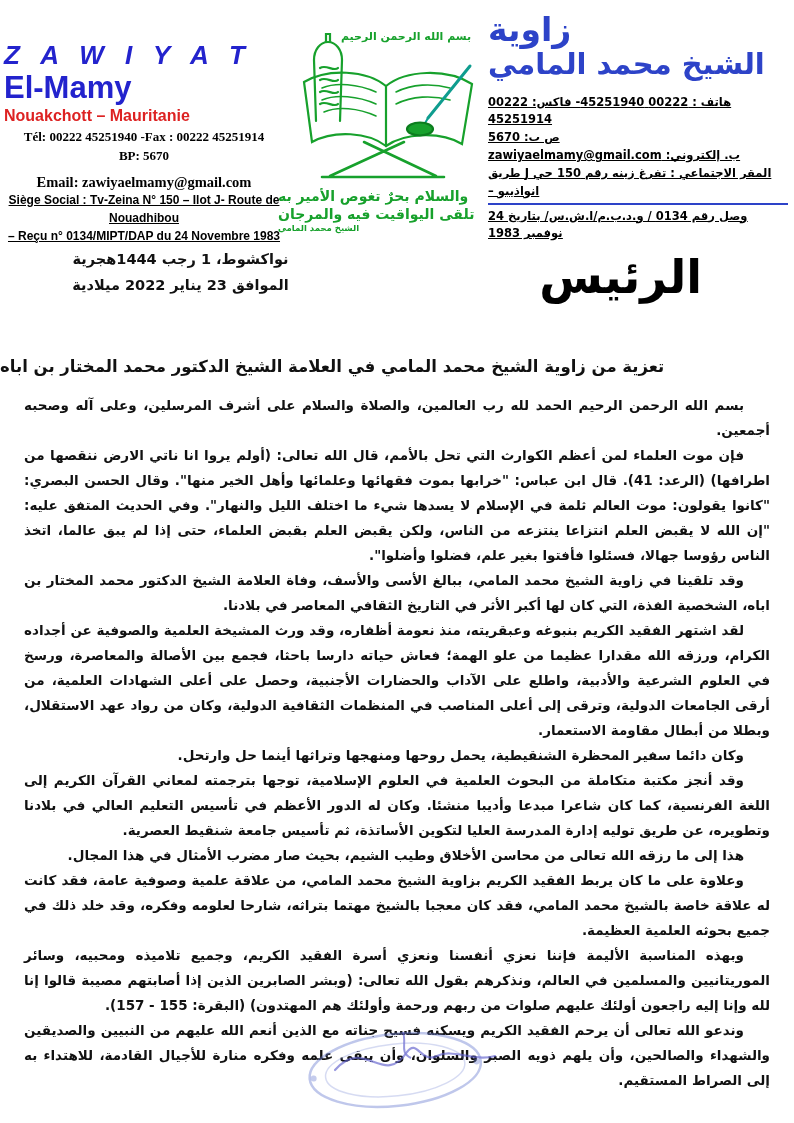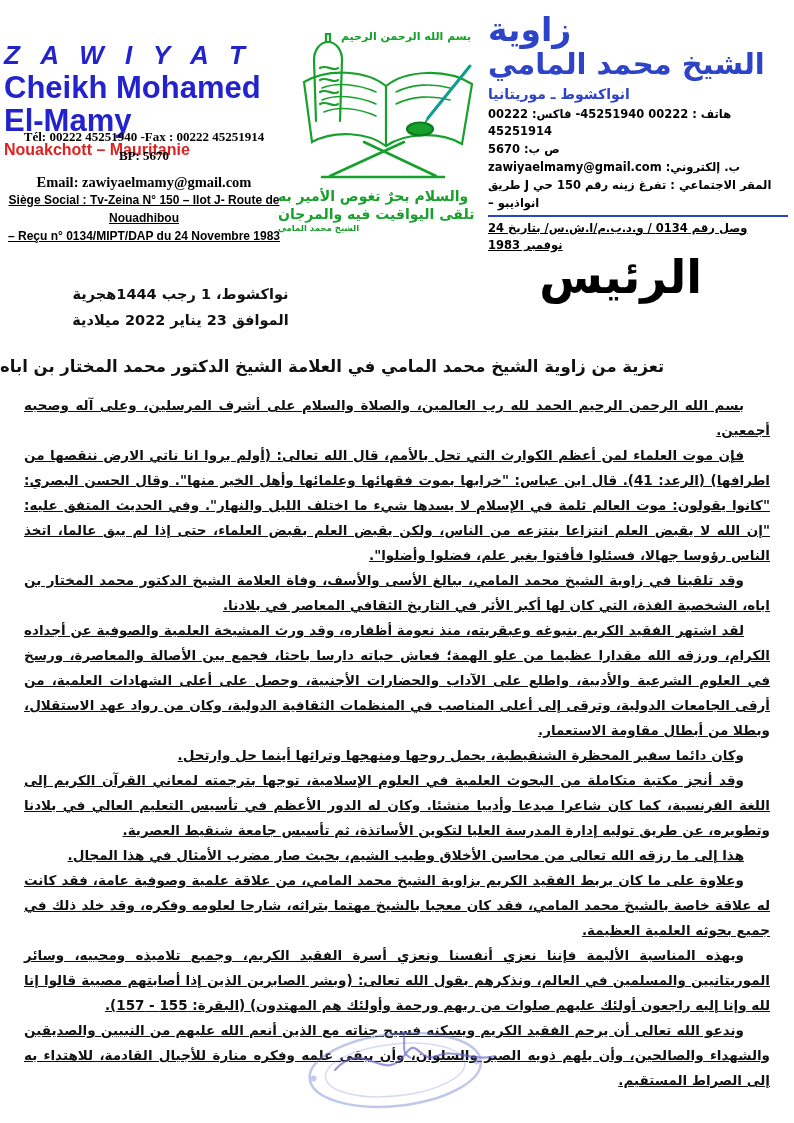--- a/index.html
+++ b/index.html
@@ -24,46 +24,45 @@
              text-decoration:underline; line-height:1.5; }
   
   .logo { position:absolute; left:278px; top:26px; width:216px; height:196px; }
   .logo-caption { color:#17a12c; font-weight:bold; font-size:14px; line-height:1.25; }
   .logo-attr { color:#17a12c; font-weight:bold; font-size:8.5px; }
   
   .hdr-right { position:absolute; right:6px; top:12px; width:300px; text-align:left; direction:rtl; }
   .org-ar1 { color:#2d43c8; font-weight:bold; font-size:33px; line-height:1.1; }
   .org-ar2 { color:#2d43c8; font-weight:bold; font-size:29px; line-height:1.15; }
   .loc-ar  { color:#2d43c8; font-weight:bold; font-size:14px; margin-top:4px; }
-  .contact-ar { margin-top:4px; color:#000; font-weight:bold; font-size:11.5px; line-height:1.55; direction:rtl; }
+  .contact-ar { margin-top:12px; color:#000; font-weight:bold; font-size:11.5px; line-height:1.55; direction:rtl;text-decoration:underline; }
   .blue-rule { border:none; border-top:2.5px solid #2d43c8; margin:2px 0 3px 0; }
   .recu-ar { text-decoration:underline; }
   
   .date-block { position:absolute; left:28px; top:246px; width:305px; direction:rtl; text-align:center;
-                font-weight:bold; font-size:14.5px; line-height:1.8;margin-top:35px; }
+                font-weight:bold; font-size:14.5px; line-height:1.8; }
   .president { position:absolute; right:92px; top:250px; font-weight:bold; font-size:46px;
                color:#000; direction:rtl; }
   
   .letter-title { position:absolute; top:357px; left:0; width:100%; text-align:left;
                   font-weight:bold; font-size:16.5px; direction:rtl; }
   .letter-body { position:absolute; top:393px; left:24px; width:746px; direction:rtl;
                  text-align:justify; font-weight:bold; font-size:13.5px; line-height:25px; }
   .letter-body p { margin:0; }
-  .letter-body p.indent { text-indent:26px;text-decoration:underline; }
+  .letter-body p.indent { text-indent:26px; }
   
   .stamp { position:absolute; left:295px; top:1018px; width:210px; height:100px; opacity:0.8; }
 </style>
 </head>
 <body>
 
 <div class="page">
 
   <div class="hdr-left">
     <div class="org-en1">Z A W I Y A T</div>
-    <div class="org-en2">Cheikh Mohamed</div>
     <div class="org-en2">El-Mamy</div>
     <div class="loc-fr">Nouakchott – Mauritanie</div>
   </div>
   <div class="contact-fr">
     <div class="c-serif">Tél:  00222 45251940 -Fax : 00222 45251914</div>
     <div class="c-serif">BP:  5670</div>
     <div class="c-email">Email: zawiyaelmamy@gmail.com</div>
     <div class="c-siege">Siège Social : Tv-Zeina N° 150 – Ilot J- Route de Nouadhibou</div>
     <div class="c-siege">– Reçu n° 0134/MIPT/DAP du 24 Novembre 1983</div>
   </div>
@@ -93,21 +92,20 @@
         <path d="M52,150 L126,116 M158,150 L86,116 M44,151 L166,151" stroke-width="2.6"></path>
       </g>
     </svg>
     <div class="logo-caption">والسلام بحرٌ تغوص الأمير به   تلقى اليواقيت فيه والمرجان</div>
     <div class="logo-attr">الشيخ محمد المامي</div>
   </div>
 
   <div class="hdr-right">
     <div class="org-ar1">زاوية</div>
     <div class="org-ar2">الشيخ محمد المامي</div>
-    <div class="loc-ar">انواكشوط ـ موريتانيا</div>
     <div class="contact-ar">
       <div>هاتف : 00222 45251940- فاكس: 00222 45251914</div>
       <div>ص ب: 5670</div>
       <div>ب. إلكتروني: zawiyaelmamy@gmail.com</div>
       <div>المقر الاجتماعي : تفرغ زينه رقم 150 حي J طريق انواذيبو –</div>
       <hr class="blue-rule">
       <div class="recu-ar">وصل رقم 0134 / و.د.ب.م/ا.ش.س/ بتاريخ 24 نوفمبر 1983</div>
     </div>
   </div>
 

